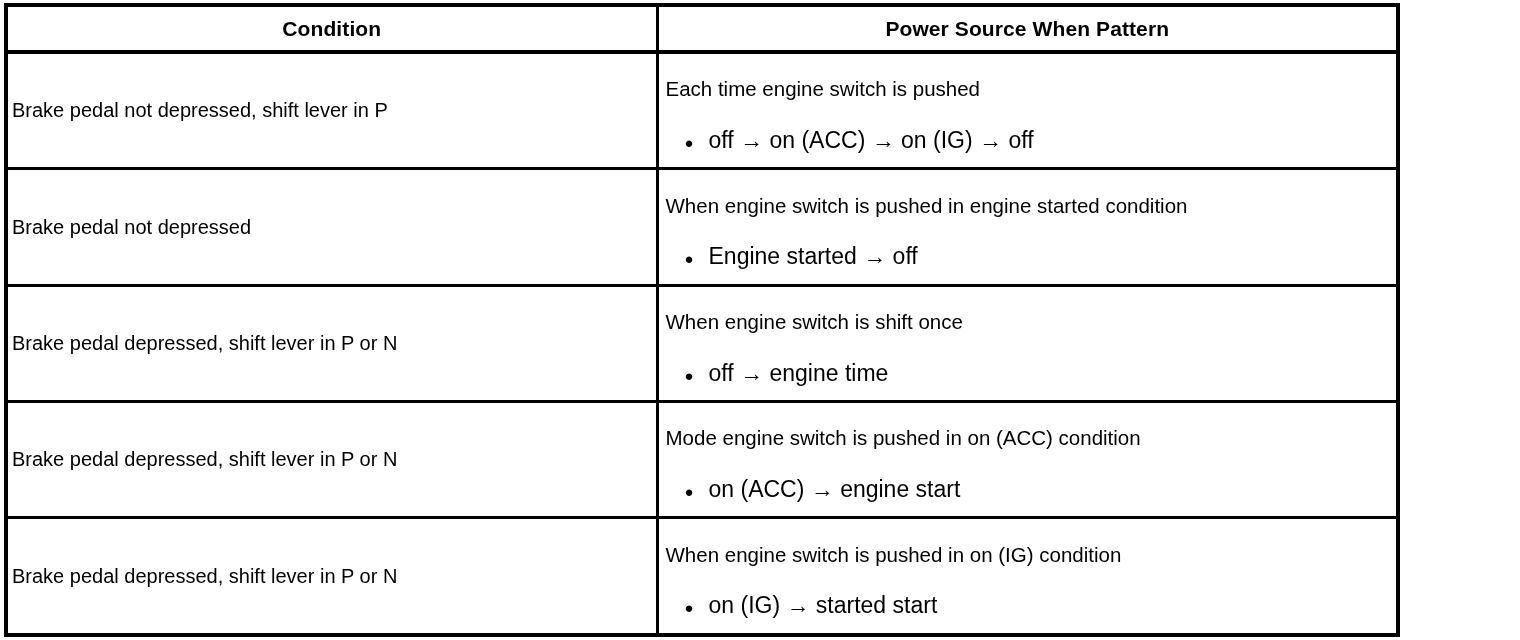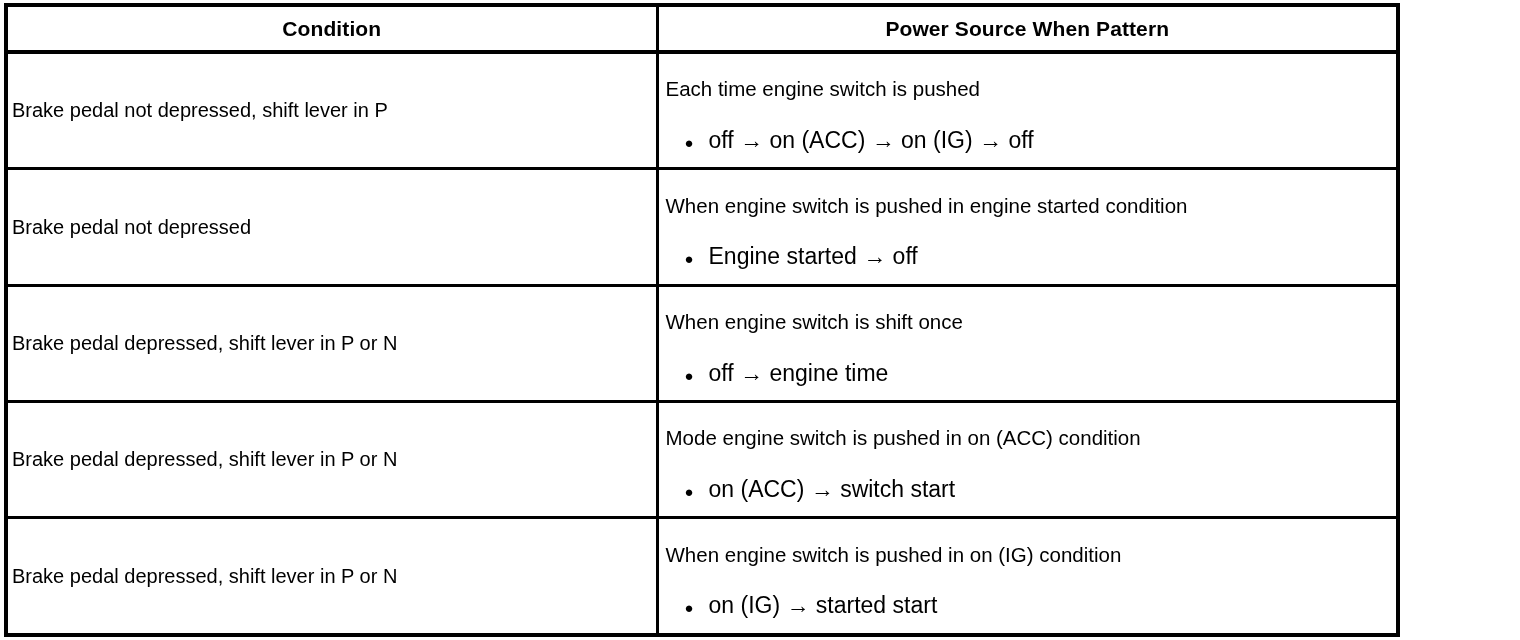--- a/index.html
+++ b/index.html
@@ -179,21 +179,21 @@
 
       <tr class="data-row">
         <td class="cell-condition">
           <span class="condition-text">Brake pedal depressed, shift lever in P or N</span>
         </td>
         <td class="cell-pattern">
           <span class="pattern-cell-inner">
             <span class="pattern-heading">Mode engine switch is pushed in on (ACC) condition</span>
             <span class="pattern-bullet-row">
               <span class="bullet-glyph">●</span>
-              <span class="bullet-text">on (ACC) → switch start</span>
+              <span class="bullet-text">on (ACC) → engine start</span>
             </span>
           </span>
         </td>
       </tr>
 
       <tr class="data-row">
         <td class="cell-condition">
           <span class="condition-text">Brake pedal depressed, shift lever in P or N</span>
         </td>
         <td class="cell-pattern">

